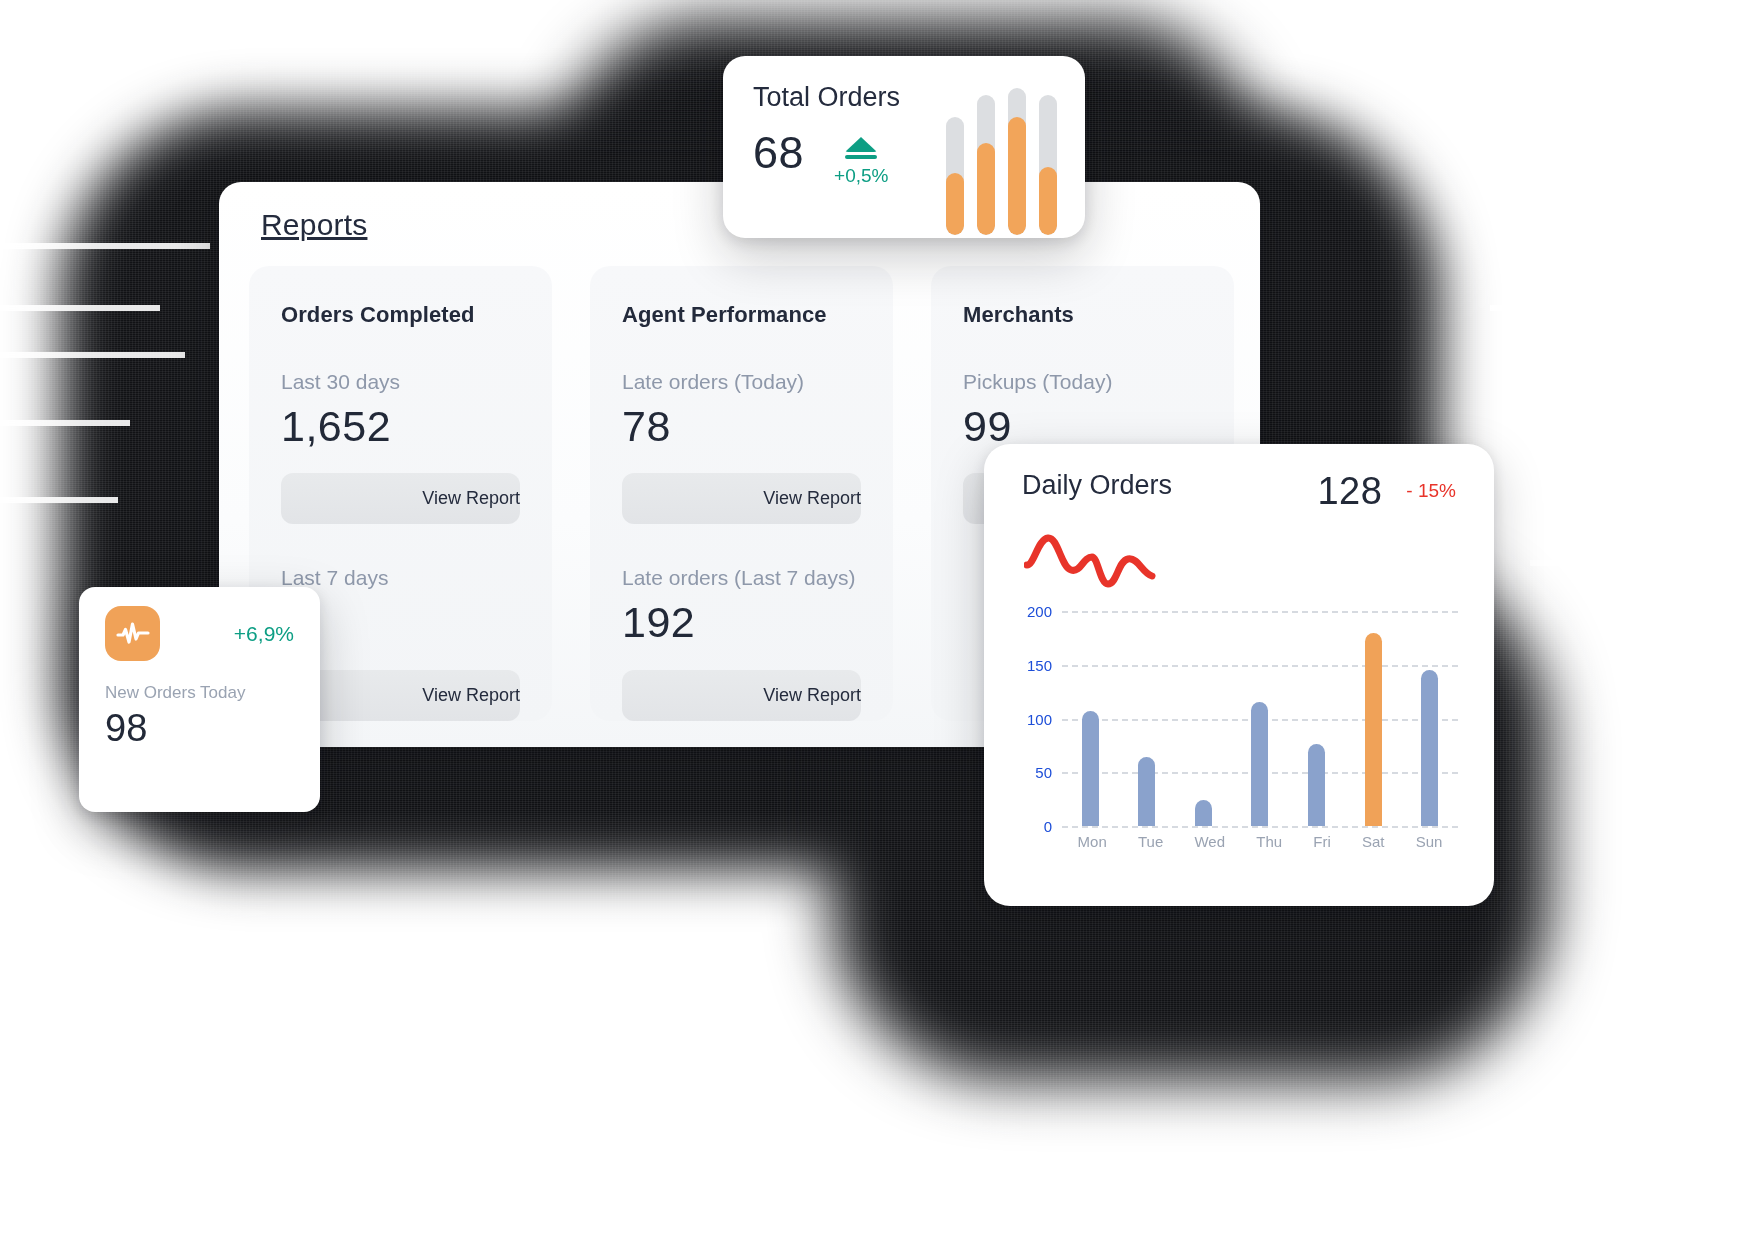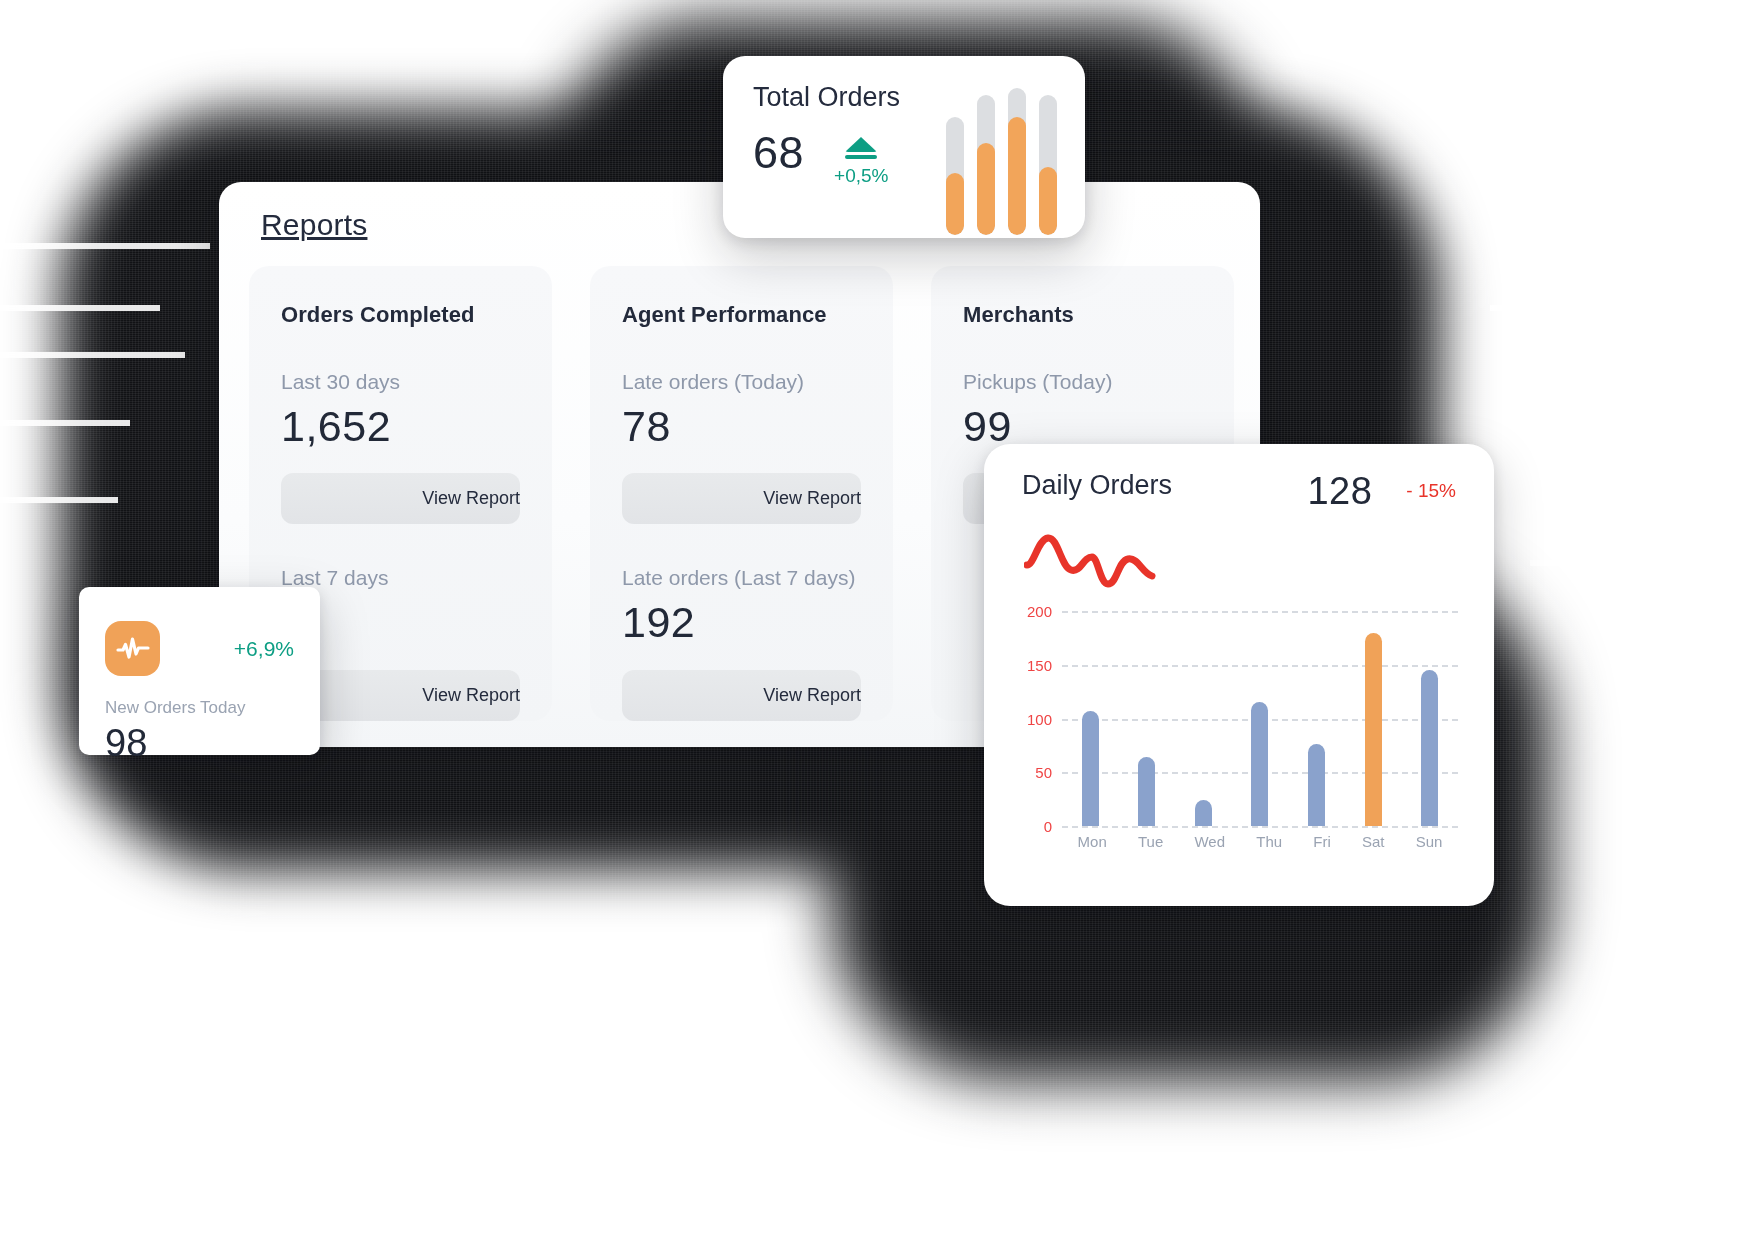--- a/index.html
+++ b/index.html
@@ -159,57 +159,57 @@
     position: relative; overflow: hidden;
   }
   .to-bar-fill {
     position: absolute; left: 0; right: 0; bottom: 0;
     background: #f2a55a; border-radius: 9px;
   }
 
   
   #new-orders-card {
     left: 79px; top: 587px;
-    width: 241px; height: 168px;
-    border-radius: 10px;
-    padding: 34px 26px;
+    width: 241px; height: 225px;
+    border-radius: 16px;
+    padding: 19px 26px;
   }
   .no-top { display: flex; align-items: center; justify-content: space-between; }
   .no-icon {
     width: 55px; height: 55px; border-radius: 16px;
     background: #f0a258;
     display: flex; align-items: center; justify-content: center;
   }
   .no-delta { font-size: 21px; color: #0d9e84; }
   .no-label { font-size: 17px; color: #9aa3b2; margin-top: 22px; }
   .no-value { font-size: 38px; color: #222938; margin-top: 4px; }
 
   
   #daily-orders-card {
     left: 984px; top: 444px;
     width: 510px; height: 462px;
     border-radius: 26px;
     padding: 26px 28px 18px 22px;
   }
   .do-head { display: flex; justify-content: space-between; align-items: flex-start; padding: 0 10px 0 16px; }
   .do-title { font-size: 27px; color: #242b3d; font-weight: 500; }
-  .do-right { display: flex; align-items: flex-start; gap: 10px; }
+  .do-right { display: flex; align-items: flex-start; }
   .do-value { font-size: 38px; color: #222938; letter-spacing: .5px; }
   .do-delta {
     font-size: 19px; color: #e8342a; line-height: 1.25;
     max-width: 58px; padding-top: 9px; margin-left: 24px;
   }
   .spark { margin: 14px 0 0 18px; }
   .chart-area { position: relative; margin-top: 18px; height: 255px; }
   .y-axis {
     position: absolute; left: 0; top: 0; width: 46px; height: 215px;
   }
   .y-tick {
     position: absolute; right: 0; transform: translateY(-50%);
-    font-size: 15px; color: #ef4444;
+    font-size: 15px; color: #1d4ed8;
   }
   .plot {
     position: absolute; left: 56px; right: 8px; top: 0; height: 215px;
   }
   .gridline {
     position: absolute; left: 0; right: 0; height: 0;
     border-top: 2px dashed #d6dae0;
   }
   .bars {
     position: absolute; left: 0; right: 0; bottom: 0; top: 0;

